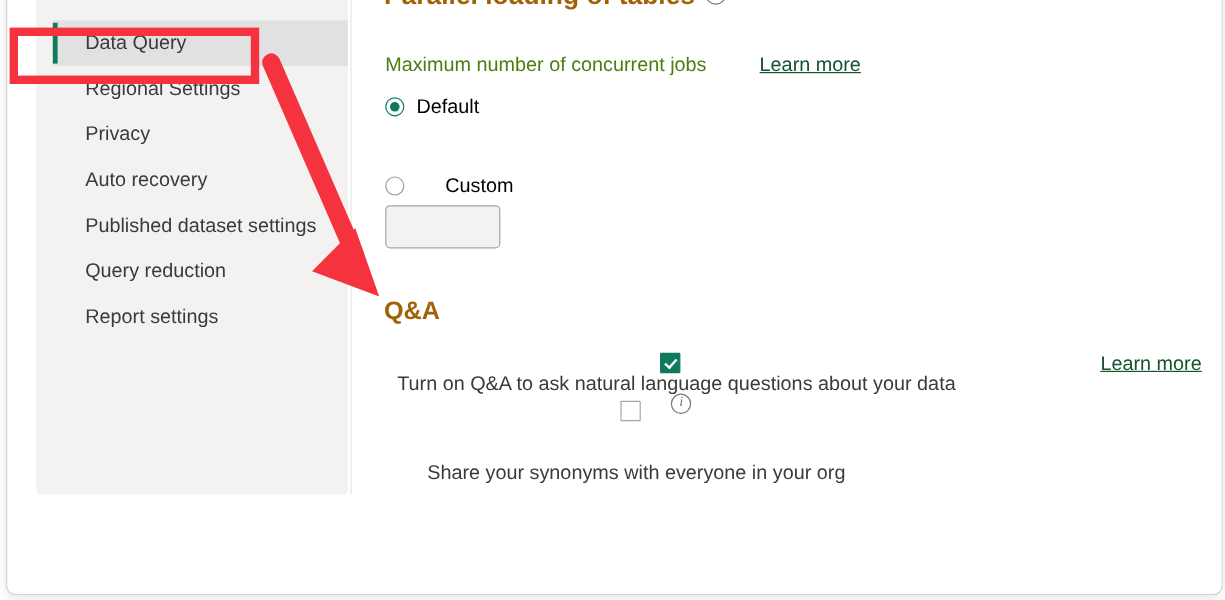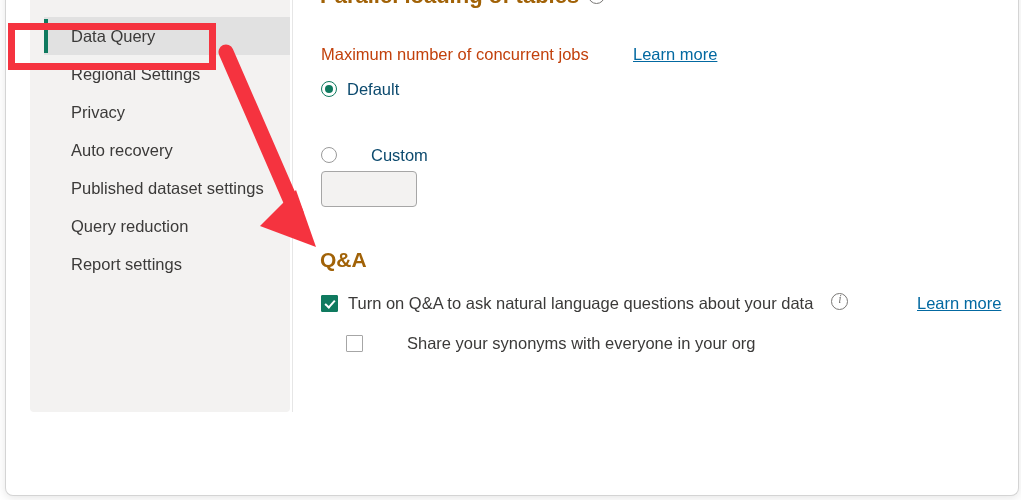--- a/index.html
+++ b/index.html
@@ -130,31 +130,31 @@
     text-align: center;
     font-family: "Liberation Serif", serif;
     font-size: 12px;
     font-style: italic;
     color: #797775;
     line-height: 15px;
   }
 
   .body-text {
     font-size: 16.5px;
-    color: #c2410c;
+    color: #4d7c0f;
     white-space: nowrap;
   }
   #max-jobs-label {
     position: absolute;
     left: 1px;
     top: 45px;
   }
   .learn-more {
     font-size: 16.5px;
-    color: #0369a1;
+    color: #14532d;
     text-decoration: underline;
     cursor: pointer;
     white-space: nowrap;
   }
   #learn-more-1 {
     position: absolute;
     left: 313px;
     top: 45px;
   }
   #learn-more-2 {
@@ -198,21 +198,21 @@
     width: 8px;
     height: 8px;
     margin-left: -4px;
     margin-top: -4px;
     border-radius: 50%;
     background: #0f7a5f;
   }
   .radio-label {
     margin-left: 10px;
     font-size: 16.5px;
-    color: #0c4a6e;
+    color: #000000;
   }
 
   #custom-input {
     position: absolute;
     left: 1px;
     top: 171px;
     width: 96px;
     height: 36px;
     background: #f3f2f1;
     border: 1px solid #a6a6a6;
@@ -225,20 +225,21 @@
     outline: none;
   }
 
   
   .check-row {
     position: absolute;
     display: flex;
     align-items: center;
     cursor: pointer;
     white-space: nowrap;
+    flex-direction: column;
   }
   #qa-enable-row  { left: 1px;  top: 294px; }
   #qa-share-row   { left: 26px; top: 334px; gap: 34px; }
 
   .check-mark {
     width: 17px;
     height: 17px;
     box-sizing: border-box;
     flex: 0 0 auto;
     position: relative;

